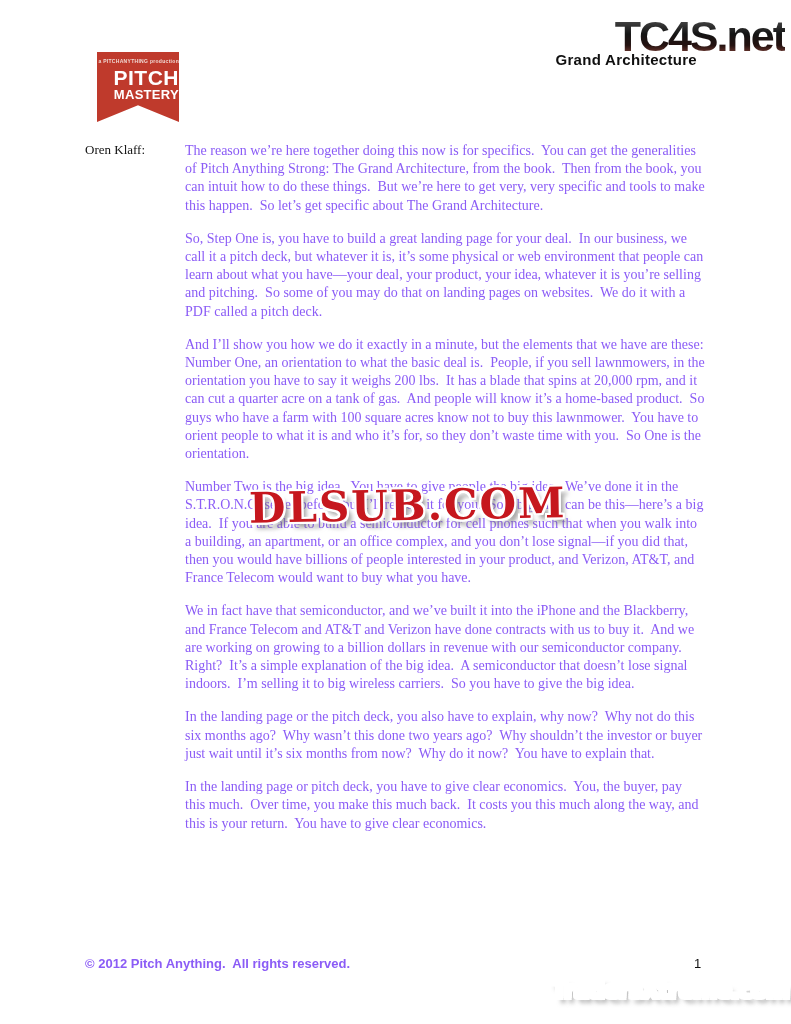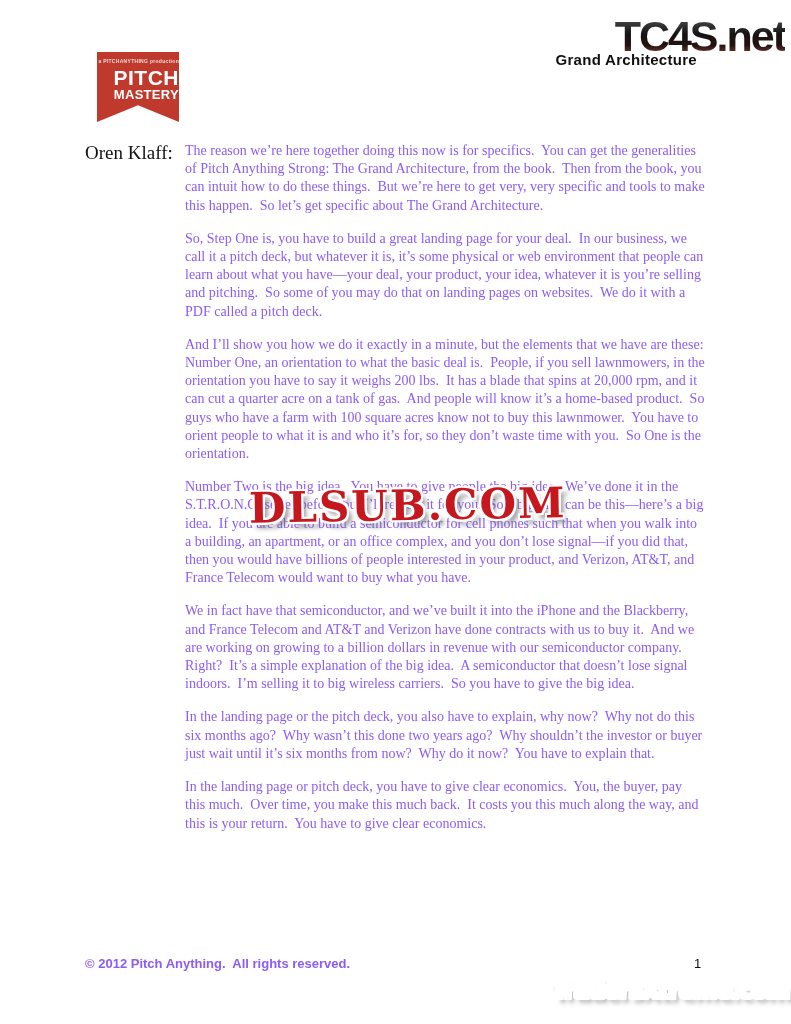--- a/index.html
+++ b/index.html
@@ -74,21 +74,21 @@
     line-height: 1.15;
     letter-spacing: 0.3px;
     margin-left: 8px;
   }
 
   
   .speaker-label {
     position: absolute;
     left: 85px;
     top: 142px;
-    font-size: 19px;
+    font-size: 13px;
     white-space: nowrap;
   }
   .paragraphs {
     position: absolute;
     left: 185px;
     top: 142px;
     width: 520px;
   }
   .paragraphs p {
     font-size: 14px;

